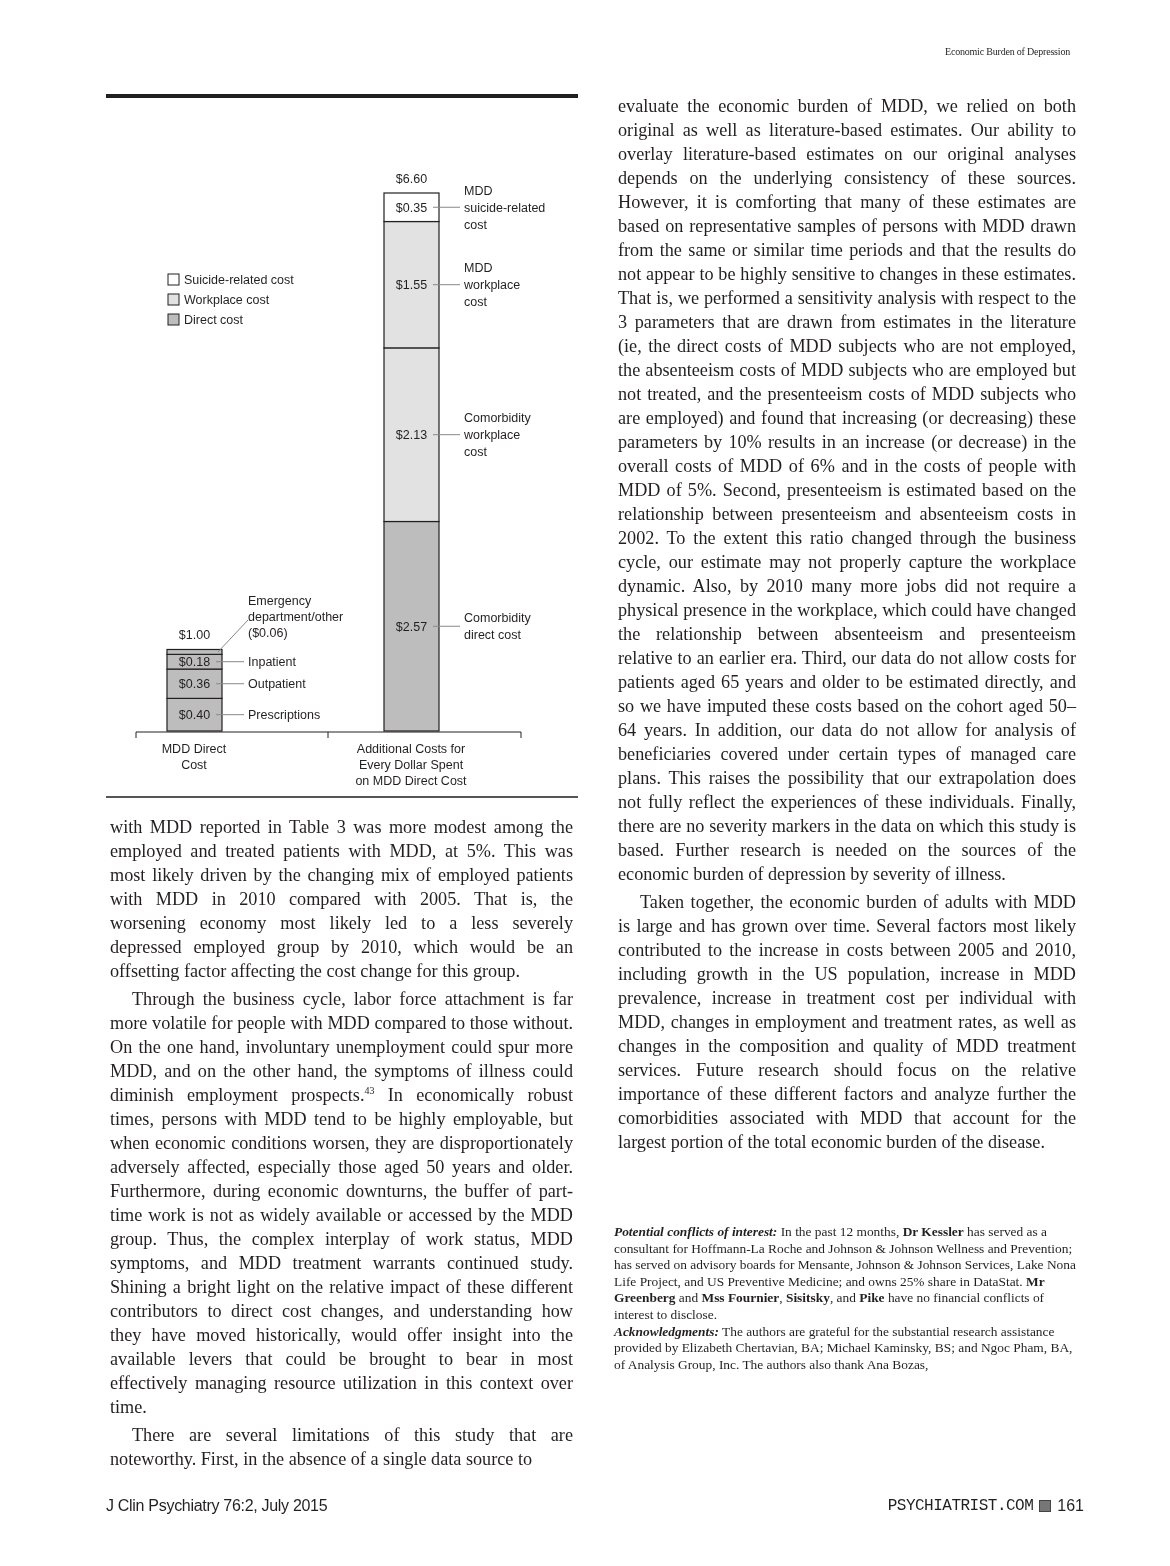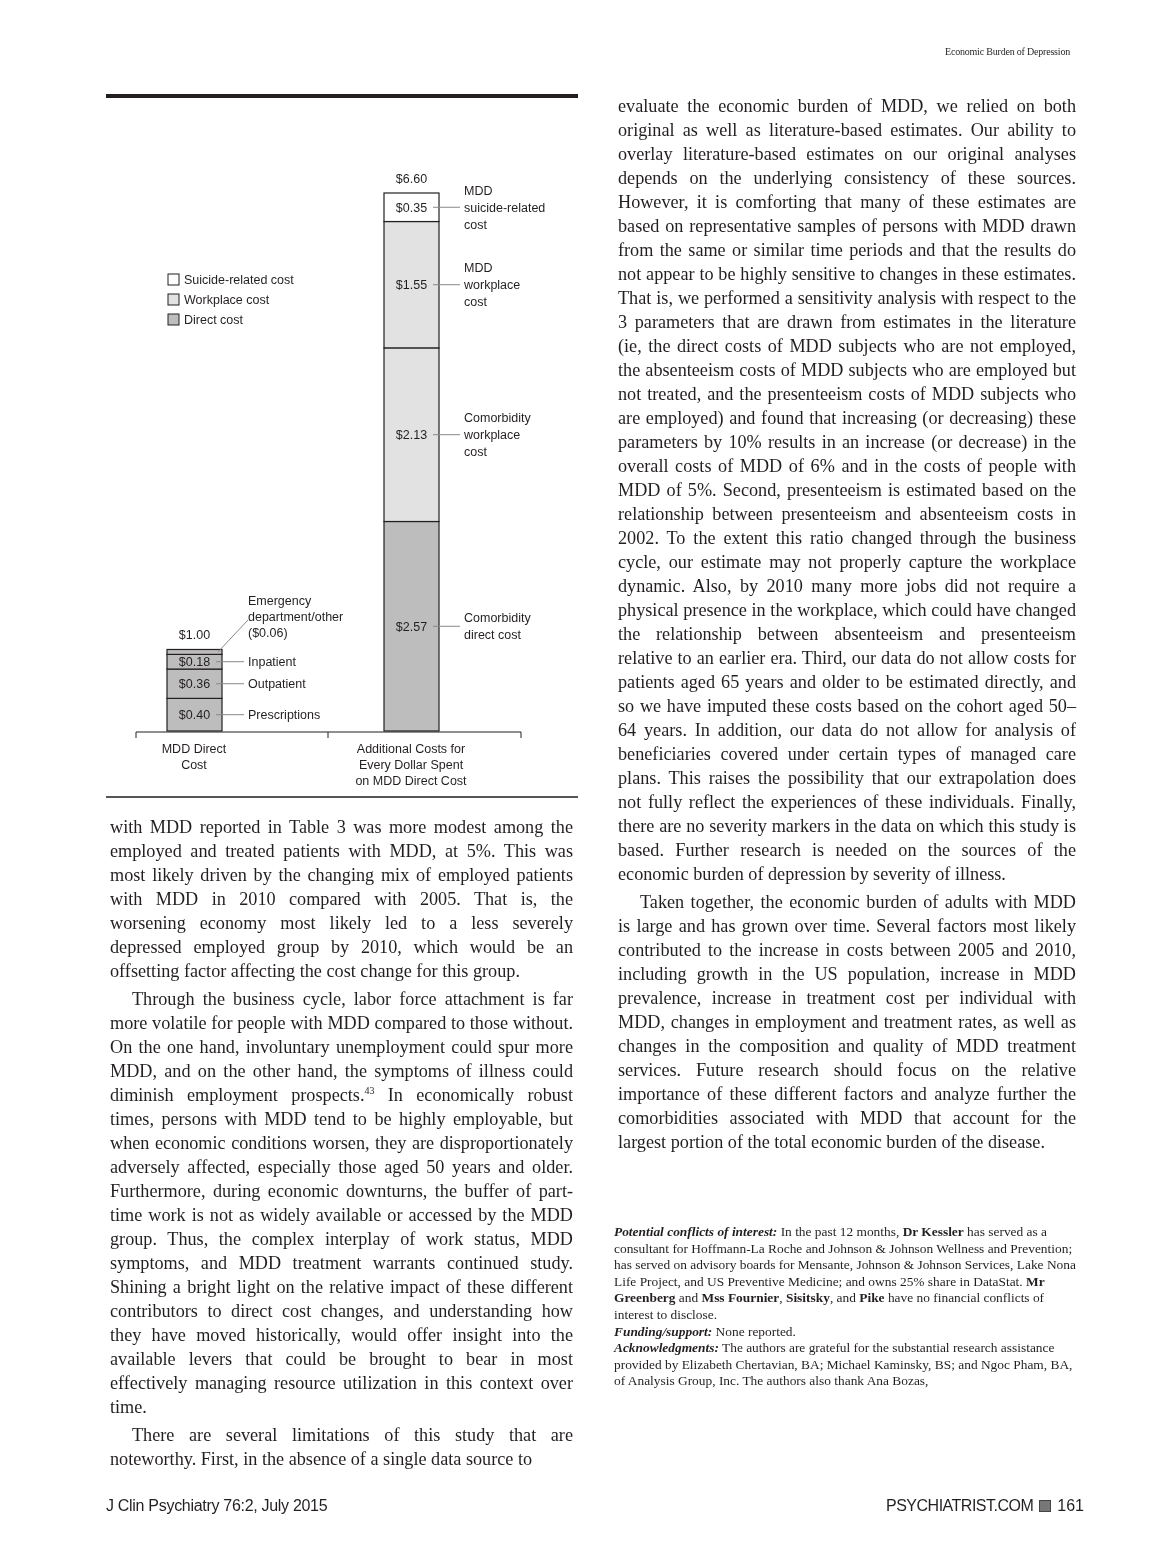--- a/index.html
+++ b/index.html
@@ -13,21 +13,21 @@
   .col { position:absolute; font-family:"Liberation Serif", serif; font-size:18.2px; line-height:24px; text-align:justify; }
   .col p { margin:4px; }
   .col p.indent { text-indent:22px; }
   #left-col { left:106px; top:811px; width:471px; }
   #right-col { left:614px; top:90px; width:466px; }
   #notes { position:absolute; left:614px; top:1224px; width:466px; font-family:"Liberation Serif", serif; font-size:13.4px; line-height:16.6px; }
   #notes p { margin:0; }
   #notes .lbl { font-style:italic; font-weight:bold; }
   #footer-left { position:absolute; left:106px; top:1497px; font-family:"Liberation Sans", sans-serif; font-size:16px; letter-spacing:-0.3px; }
   #footer-right { position:absolute; right:86px; top:1497px; font-family:"Liberation Sans", sans-serif; font-size:16px; display:flex; align-items:center; gap:6px; }
-  #footer-right .site { font-family:Liberation Sans, sans-serif; letter-spacing:-0.5px; }
+  #footer-right .site { font-family:Liberation Mono, monospace; letter-spacing:-0.5px; }
   #footer-right .sq { display:inline-block; width:10px; height:10px; background:#777; border:1px solid #444; }
   sup { font-size:10px; line-height:0; }
 </style>
 </head>
 <body>
 
 <div id="running-head">Economic Burden of Depression</div>
 
 <div id="figure">
   <div id="fig-topbar"></div>
@@ -99,21 +99,20 @@
   <p class="indent">There are several limitations of this study that are noteworthy. First, in the absence of a single data source to</p>
 </div>
 
 <div id="right-col" class="col">
   <p>evaluate the economic burden of MDD, we relied on both original as well as literature-based estimates. Our ability to overlay literature-based estimates on our original analyses depends on the underlying consistency of these sources. However, it is comforting that many of these estimates are based on representative samples of persons with MDD drawn from the same or similar time periods and that the results do not appear to be highly sensitive to changes in these estimates. That is, we performed a sensitivity analysis with respect to the 3 parameters that are drawn from estimates in the literature (ie, the direct costs of MDD subjects who are not employed, the absenteeism costs of MDD subjects who are employed but not treated, and the presenteeism costs of MDD subjects who are employed) and found that increasing (or decreasing) these parameters by 10% results in an increase (or decrease) in the overall costs of MDD of 6% and in the costs of people with MDD of 5%. Second, presenteeism is estimated based on the relationship between presenteeism and absenteeism costs in 2002. To the extent this ratio changed through the business cycle, our estimate may not properly capture the workplace dynamic. Also, by 2010 many more jobs did not require a physical presence in the workplace, which could have changed the relationship between absenteeism and presenteeism relative to an earlier era. Third, our data do not allow costs for patients aged 65 years and older to be estimated directly, and so we have imputed these costs based on the cohort aged 50–64 years. In addition, our data do not allow for analysis of beneficiaries covered under certain types of managed care plans. This raises the possibility that our extrapolation does not fully reflect the experiences of these individuals. Finally, there are no severity markers in the data on which this study is based. Further research is needed on the sources of the economic burden of depression by severity of illness.</p>
   <p class="indent">Taken together, the economic burden of adults with MDD is large and has grown over time. Several factors most likely contributed to the increase in costs between 2005 and 2010, including growth in the US population, increase in MDD prevalence, increase in treatment cost per individual with MDD, changes in employment and treatment rates, as well as changes in the composition and quality of MDD treatment services. Future research should focus on the relative importance of these different factors and analyze further the comorbidities associated with MDD that account for the largest portion of the total economic burden of the disease.</p>
 </div>
 
 <div id="notes">
   <p><span class="lbl">Potential conflicts of interest:</span><span> In the past 12 months, </span><b>Dr Kessler</b><span> has served as a consultant for Hoffmann-La Roche and Johnson &amp; Johnson Wellness and Prevention; has served on advisory boards for Mensante, Johnson &amp; Johnson Services, Lake Nona Life Project, and US Preventive Medicine; and owns 25% share in DataStat. </span><b>Mr Greenberg</b><span> and </span><b>Mss Fournier</b><span>, </span><b>Sisitsky</b><span>, and </span><b>Pike</b><span> have no financial conflicts of interest to disclose.</span></p>
-  <p><span class="lbl">Funding/support:</span><span> None reported.</span></p>
   <p><span class="lbl">Acknowledgments:</span><span> The authors are grateful for the substantial research assistance provided by Elizabeth Chertavian, BA; Michael Kaminsky, BS; and Ngoc Pham, BA, of Analysis Group, Inc. The authors also thank Ana Bozas,</span></p>
 </div>
 
 <div id="footer-left">J Clin Psychiatry 76:2, July 2015</div>
 <div id="footer-right">
   <span class="site">PSYCHIATRIST.COM</span>
   <span class="sq"></span>
   <span>161</span>
 </div>
 

